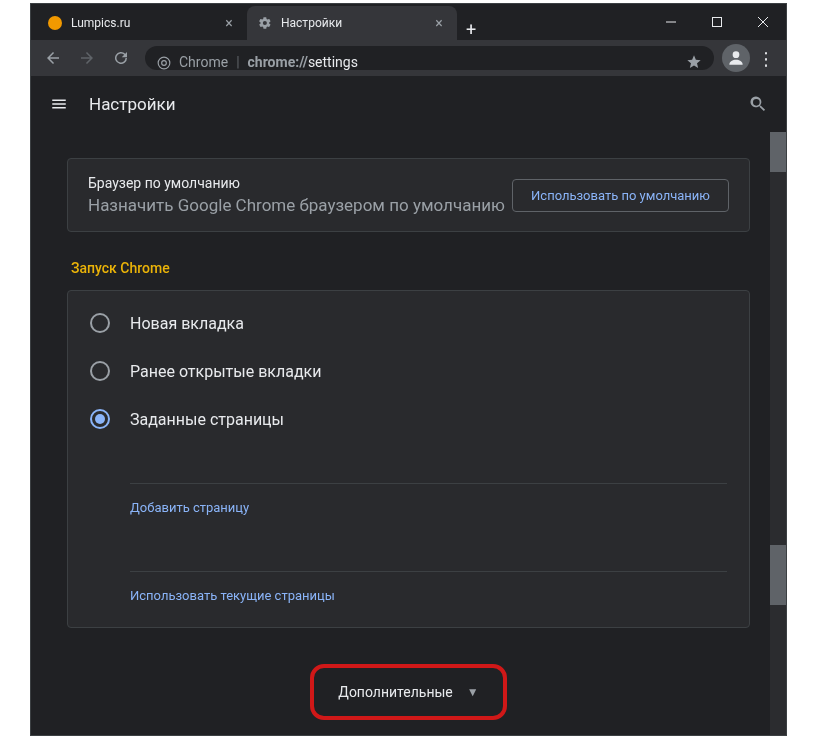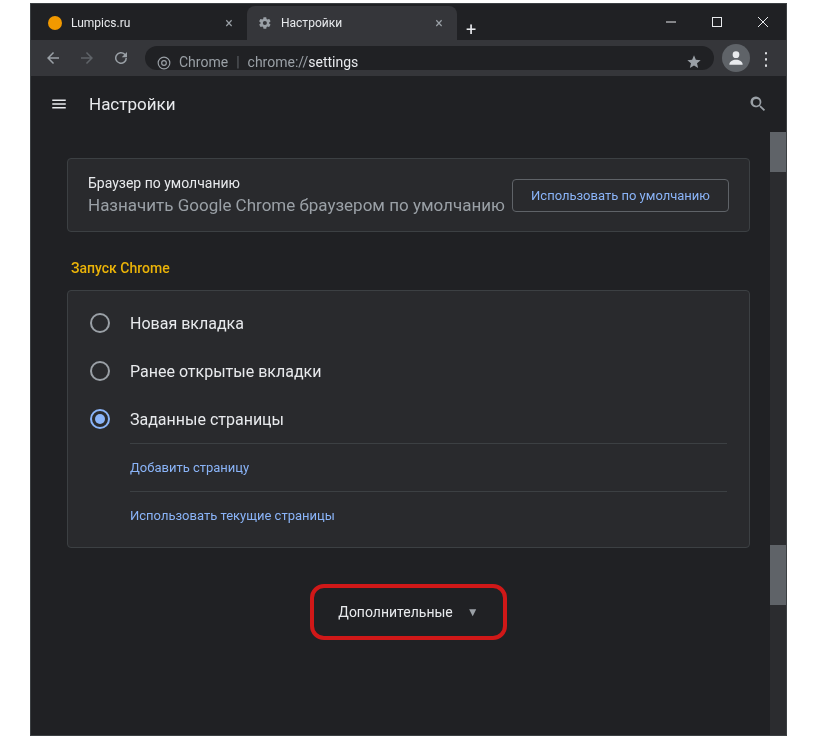--- a/index.html
+++ b/index.html
@@ -18,21 +18,21 @@
   .newtab { width:28px; display:flex; align-items:center; justify-content:center; color:#e8eaed; font-size:18px; cursor:pointer; }
   .winbtns { display:flex; }
   .winbtn { width:46px; display:flex; align-items:center; justify-content:center; color:#e8eaed; cursor:pointer; font-size:14px; }
 
   
   .navbar { height:36px; background:#35363a; display:flex; align-items:center; padding:0 6px; gap:2px; }
   .navbtn { width:32px; height:32px; display:flex; align-items:center; justify-content:center; color:#9aa0a6; border-radius:50%; cursor:pointer; }
   .omnibox { flex:1; height:24px; background:#202124; border-radius:14px; display:flex; align-items:flex-end; padding:0 12px; gap:8px; color:#9aa0a6; font-size:14px; margin:0 6px; }
   .omnibox .secure { color:#9aa0a6; }
   .omnibox .origin { color:#e8eaed; }
-  .omnibox .path { color:#9aa0a6; }
+  .omnibox .path { color:#9aa0a6;font-weight:bold; }
   .omnibox .spacer { flex:1; }
   .omnibox .star { color:#9aa0a6; cursor:pointer; }
   .avatar { width:28px; height:28px; border-radius:50%; background:#5f6368; display:flex; align-items:center; justify-content:center; color:#fff; cursor:pointer; }
   .kebab { width:28px; display:flex; align-items:center; justify-content:center; color:#e8eaed; cursor:pointer; font-size:18px; }
 
   
   .settings-header { height:56px; background:#202124; display:flex; align-items:center; padding:0 16px; gap:18px; color:#e8eaed; border-bottom:1px solid #202124; }
   .hamburger { width:24px; height:24px; display:flex; align-items:center; justify-content:center; color:#9aa0a6; cursor:pointer; }
   .settings-title { font-size:17px; color:#e8eaed; }
   .header-spacer { flex:1; }
@@ -53,21 +53,21 @@
 
   .section-title { color:#eab308; font-size:14px; font-weight:500; margin:28px 0 14px 4px; }
 
   .startup-card { padding:8px 0; }
   .radio-row { display:flex; align-items:center; gap:20px; padding:14px 22px; cursor:pointer; }
   .radio { width:20px; height:20px; border-radius:50%; border:2px solid #9aa0a6; position:relative; flex-shrink:0; }
   .radio.selected { border-color:#8ab4f8; }
   .radio.selected::after { content:""; position:absolute; left:3px; top:3px; right:3px; bottom:3px; border-radius:50%; background:#8ab4f8; }
   .radio-label { color:#e8eaed; font-size:16px; }
   .sub-links { margin-left:62px; margin-right:22px; }
-  .sub-link { padding:16px 0; border-top:1px solid #3c4043; color:#8ab4f8; font-size:13px; cursor:pointer; }
+  .sub-link { padding:16px 0; border-top:1px solid #3c4043; color:#8ab4f8; font-size:13px; cursor:pointer;margin-top:40px; }
 
   .advanced-wrap { display:flex; justify-content:center; margin-top:42px; }
   .advanced-btn { display:flex; align-items:center; gap:14px; color:#e8eaed; font-size:14px; padding:14px 22px; border-radius:10px; cursor:pointer; position:relative; }
   .advanced-btn .chev { color:#9aa0a6; font-size:12px; }
   .highlight { position:absolute; inset:-6px; border:4px solid #d01818; border-radius:14px; pointer-events:none; }
 
   svg { display:block; }
 </style>
 </head>
 <body>

